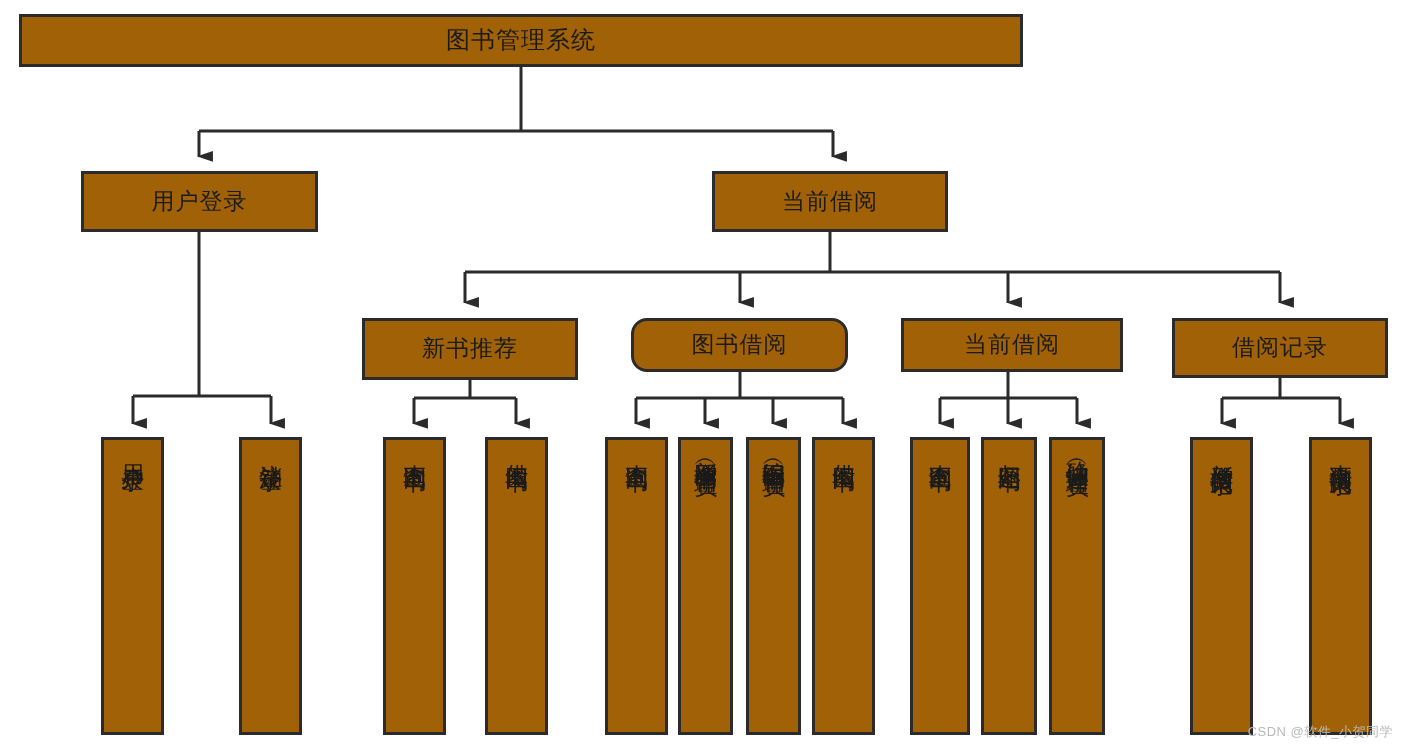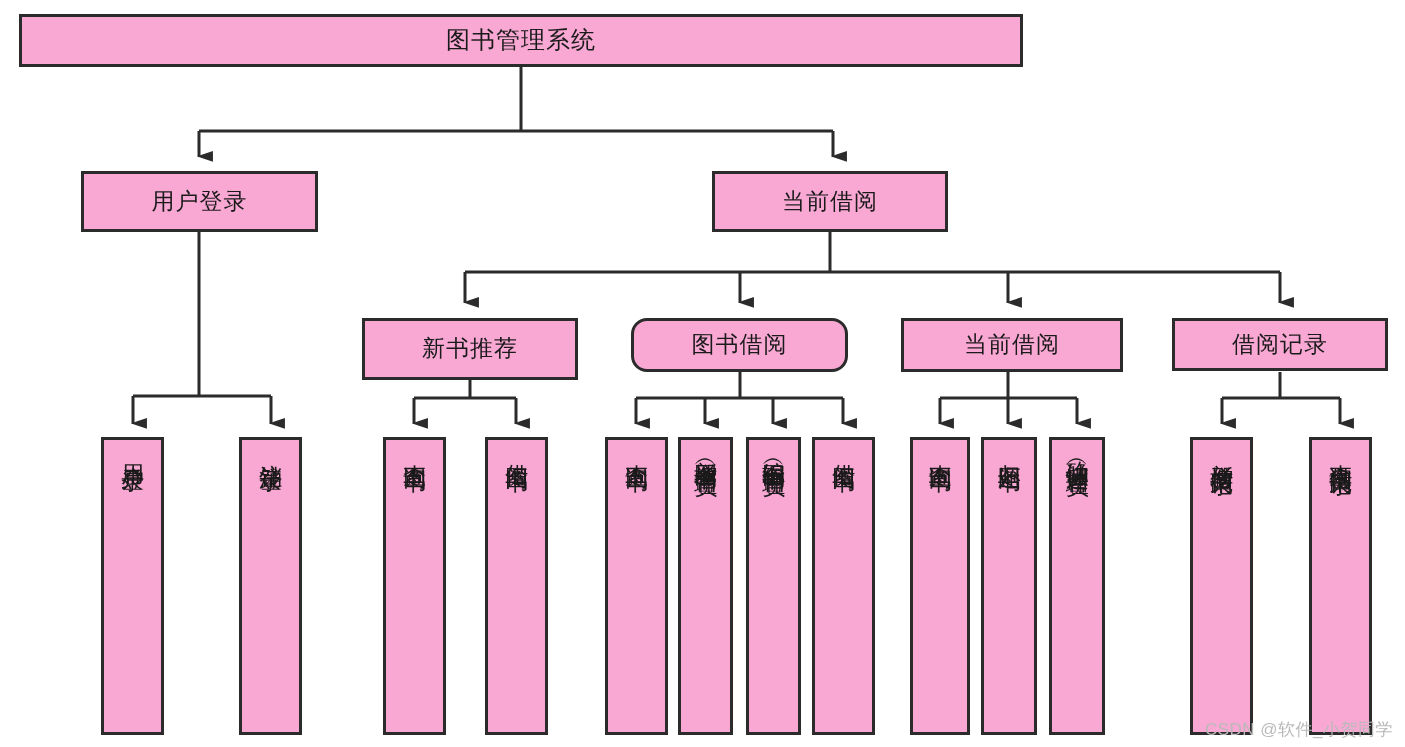--- a/index.html
+++ b/index.html
@@ -22,21 +22,21 @@
     position: absolute;
     left: 0;
     top: 0;
     width: 1405px;
     height: 747px;
     pointer-events: none;
   }
   .node {
     position: absolute;
     box-sizing: border-box;
-    background: #f9a8d4;
+    background: #a16207;
     border: 3px solid #2b2b2b;
     display: flex;
     align-items: center;
     justify-content: center;
     color: #1a1a1a;
   }
   .node.horiz .label {
     font-size: 23px;
     line-height: 1.1;
     letter-spacing: 1px;
@@ -59,21 +59,21 @@
     white-space: nowrap;
     -webkit-text-orientation: upright;
   }
   .node.leaf.tall-text {
     padding-top: 3px;
   }
   .watermark {
     position: absolute;
     right: 12px;
     bottom: 6px;
-    font-size: 17px;
+    font-size: 13px;
     color: #b9b9b9;
     letter-spacing: 0.5px;
     white-space: nowrap;
   }
 </style>
 </head>
 <body>
 
 <div id="canvas">
 
@@ -146,21 +146,21 @@
 
   <div class="node horiz" style="left:362px; top:318px; width:216px; height:62px;">
     <span class="label">新书推荐</span>
   </div>
   <div class="node horiz" style="left:631px; top:318px; width:217px; height:54px;border-radius:16px;">
     <span class="label">图书借阅</span>
   </div>
   <div class="node horiz" style="left:901px; top:318px; width:222px; height:54px;">
     <span class="label">当前借阅</span>
   </div>
-  <div class="node horiz" style="left:1172px; top:318px; width:216px; height:53px;">
+  <div class="node horiz" style="left:1172px; top:318px; width:216px; height:60px;">
     <span class="label">借阅记录</span>
   </div>
 
   <div class="node leaf" style="left:101px; top:437px; width:63px; height:298px;">
     <span class="label">用户登录</span>
   </div>
   <div class="node leaf" style="left:239px; top:437px; width:63px; height:298px;">
     <span class="label">注销登录</span>
   </div>
 

